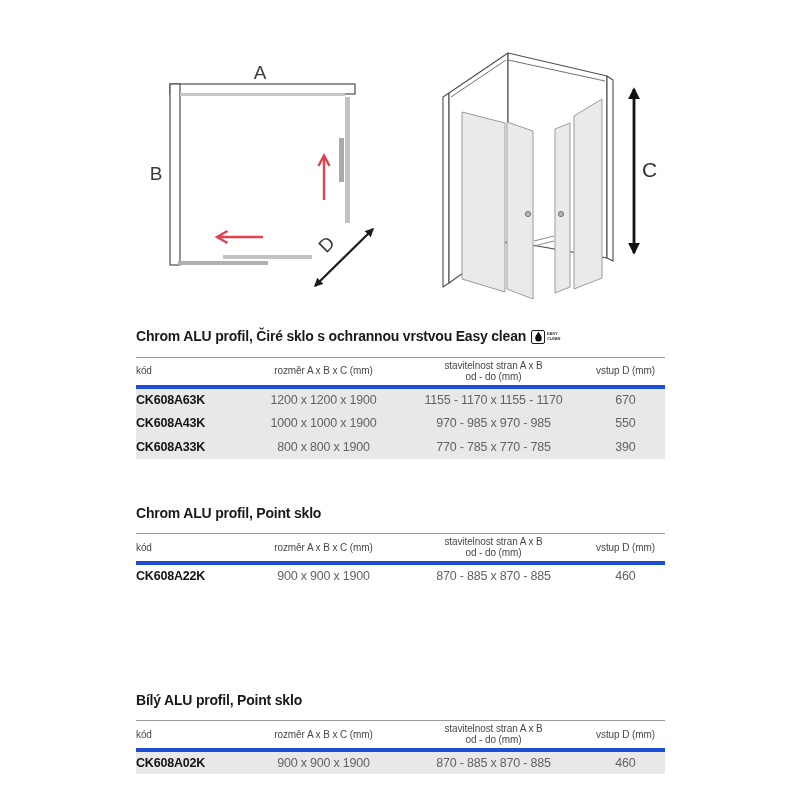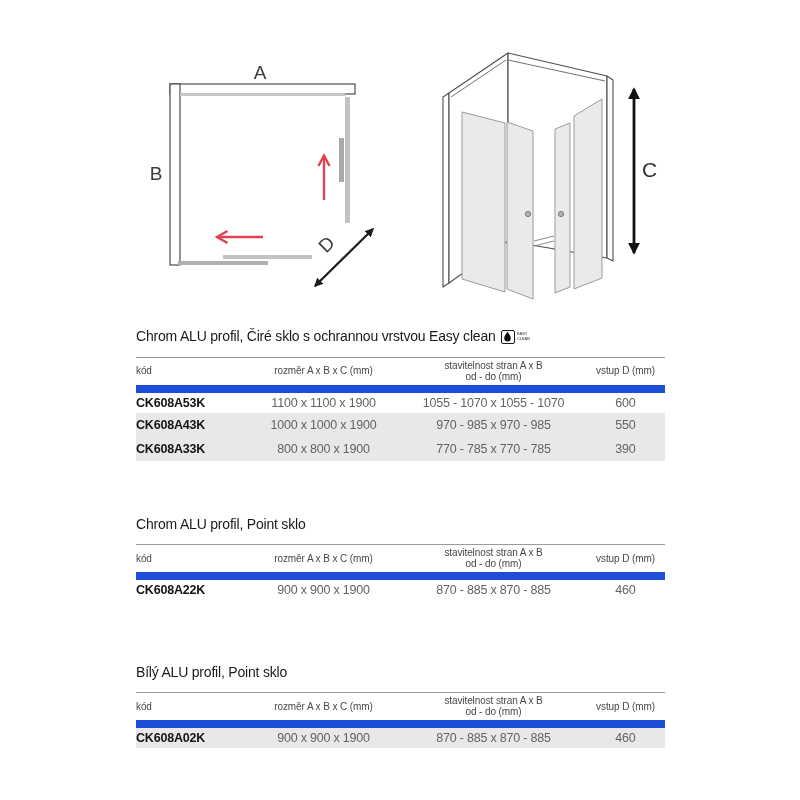--- a/index.html
+++ b/index.html
@@ -12,38 +12,38 @@
   }
   .page { position:absolute; inset:0; background:#fff; }
 
   
   .plan-svg { position:absolute; left:135px; top:45px; }
   .iso-svg  { position:absolute; left:430px; top:35px; }
 
   
   .spec-section { position:absolute; left:136px; width:529px; }
   .sec-title {
-    font-size:14px; font-weight:normal; color:#1a1a1a;
+    font-size:14px; font-weight:bold; color:#1a1a1a;
     letter-spacing:-0.2px; line-height:17px; margin-bottom:11px;
     display:flex; align-items:center; gap:5px;
   }
   .easyclean { display:none; align-items:center; gap:2px; }
   .easyclean.show { display:inline-flex; }
   .ec-box {
     width:14px; height:14px; border:1.3px solid #1a1a1a; border-radius:2px;
     display:inline-flex; align-items:center; justify-content:center;
   }
   .ec-text {
     display:inline-flex; flex-direction:column; line-height:1.1;
     font-size:8px; color:#333; transform:scale(0.5); transform-origin:left center;
     width:16px; white-space:nowrap;
   }
   .spec-table { border-collapse:collapse; width:529px; table-layout:fixed; }
   .spec-table thead th {
-    border-top:1px solid #9b9b9b; border-bottom:8px solid #1d4ed8;
+    border-top:1px solid #9b9b9b; border-bottom:4px solid #1d4ed8;
     font-weight:normal; font-size:10px; line-height:11px; color:#484848;
     padding:2px 0 3px; vertical-align:middle; text-align:center;
     letter-spacing:-0.1px;
   }
   .spec-table thead th.th-kod { text-align:left; }
   .spec-table tbody td {
     height:24px; font-size:12.5px; color:#636363; text-align:center;
     letter-spacing:-0.2px; padding:0; vertical-align:middle;
   }
   .spec-table tbody td.kod { text-align:left; font-weight:bold; color:#141414; }
@@ -141,43 +141,43 @@
           </colgroup>
       <thead>
         <tr>
           <th class="th-kod">kód</th>
           <th>rozměr A x B x C (mm)</th>
           <th><span>stavitelnost stran A x B</span><br><span>od - do (mm)</span></th>
           <th>vstup D (mm)</th>
         </tr>
       </thead>
       <tbody>
-            <tr>
-              <td class="kod">CK608A53K</td>
-              <td>1100 x 1100 x 1900</td>
-              <td>1055 - 1070 x 1055 - 1070</td>
-              <td>600</td>
+            <tr class="shaded">
+              <td class="kod">CK608A63K</td>
+              <td>1200 x 1200 x 1900</td>
+              <td>1155 - 1170 x 1155 - 1170</td>
+              <td>670</td>
             </tr>
             <tr class="shaded">
               <td class="kod">CK608A43K</td>
               <td>1000 x 1000 x 1900</td>
               <td>970 - 985 x 970 - 985</td>
               <td>550</td>
             </tr>
             <tr class="shaded">
               <td class="kod">CK608A33K</td>
               <td>800 x 800 x 1900</td>
               <td>770 - 785 x 770 - 785</td>
               <td>390</td>
             </tr>
           </tbody>
     </table>
   </section>
 
-  <section class="spec-section" style="top: 516px;">
+  <section class="spec-section" style="top: 505px;">
     <h3 class="sec-title">
       <span class="title-text">Chrom ALU profil, Point sklo</span>
 
     </h3>
     <table class="spec-table">
       <colgroup>
             <col style="width:110px">
             <col style="width:155px">
             <col style="width:185px">
             <col style="width:79px">
@@ -194,21 +194,21 @@
             <tr>
               <td class="kod">CK608A22K</td>
               <td>900 x 900 x 1900</td>
               <td>870 - 885 x 870 - 885</td>
               <td>460</td>
             </tr>
           </tbody>
     </table>
   </section>
 
-  <section class="spec-section" style="top: 664px;">
+  <section class="spec-section" style="top: 692px;">
     <h3 class="sec-title">
       <span class="title-text">Bílý ALU profil, Point sklo</span>
 
     </h3>
     <table class="spec-table">
       <colgroup>
             <col style="width:110px">
             <col style="width:155px">
             <col style="width:185px">
             <col style="width:79px">

